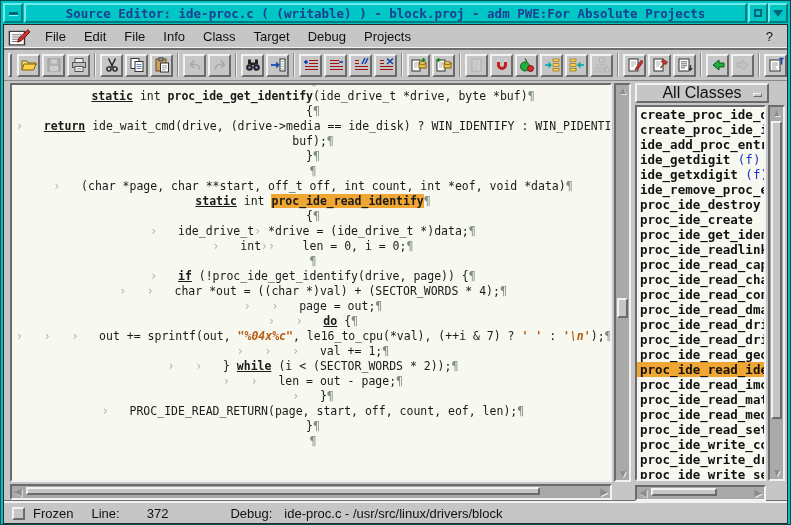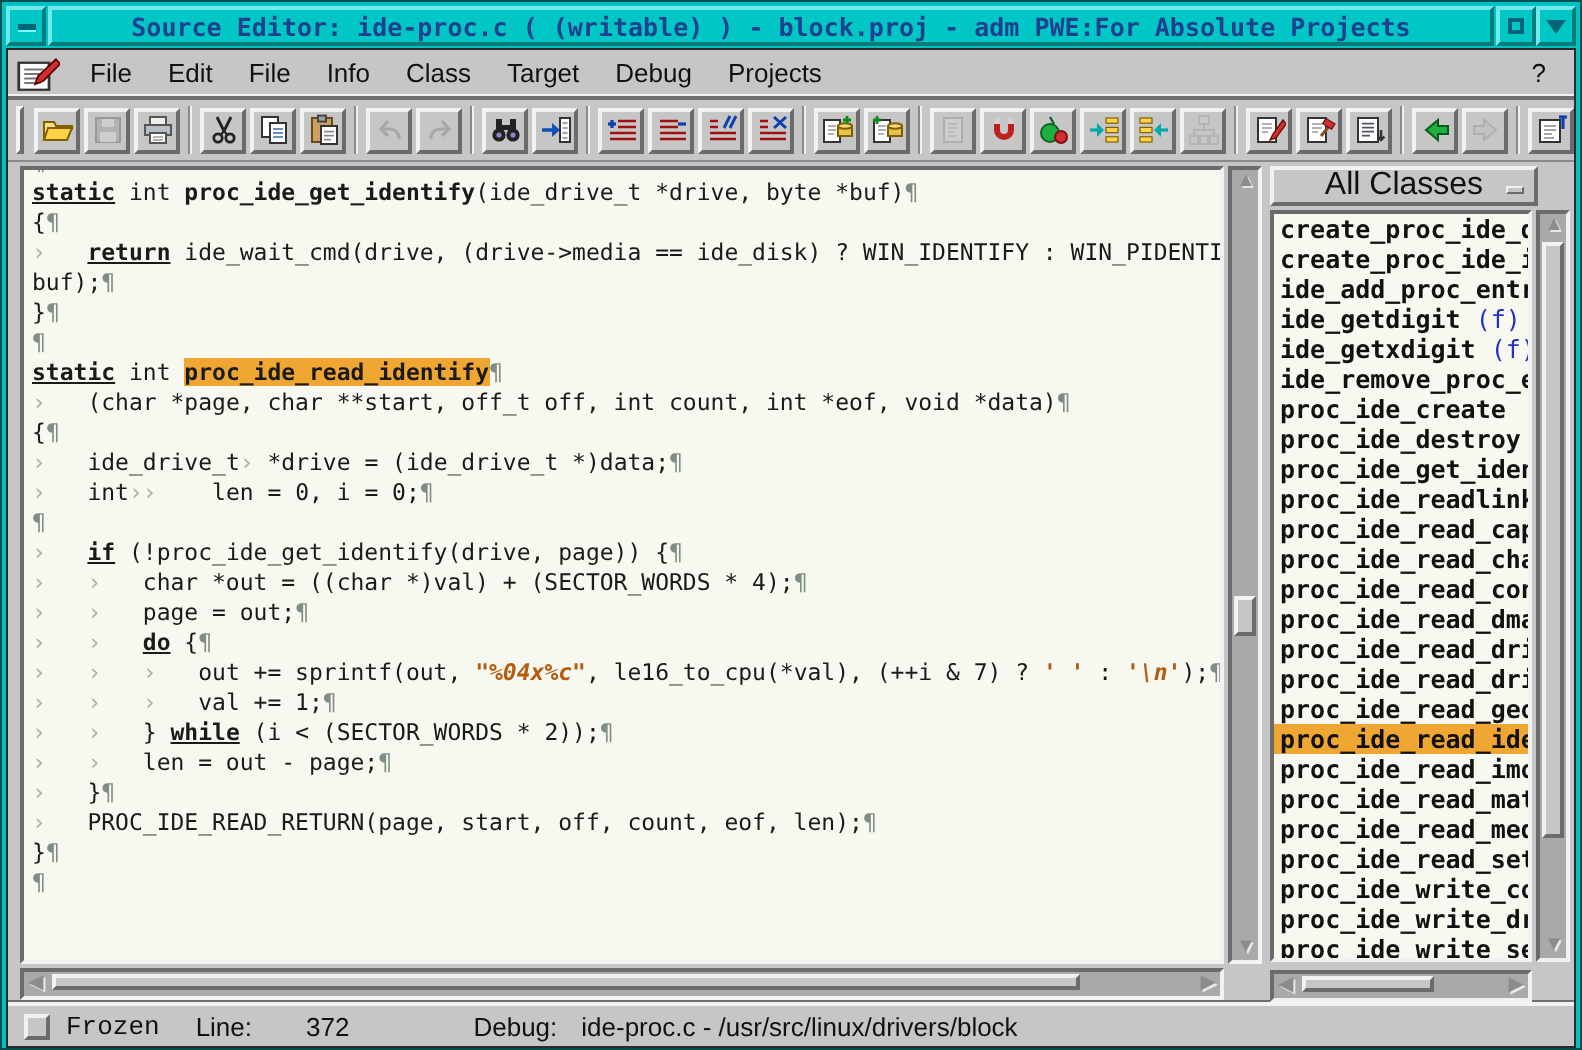--- a/index.html
+++ b/index.html
@@ -38,21 +38,21 @@
   .tb-btn{width:23px;height:23px;margin:0 1px;display:flex;align-items:center;justify-content:center;
     background:#c6c6c6;border:2px solid;border-color:#f2f2f2 #6b6b6b #6b6b6b #f2f2f2;cursor:pointer;}
   .tb-btn svg{width:16px;height:16px;display:block;}
   .tb-btn.disabled{cursor:default;}
   .tb-btn.disabled svg{opacity:.38;filter:grayscale(1);}
   
   .main{flex:1;display:flex;padding:2px 2px 0 6px;background:#c6c6c6;}
   .editor-wrap{display:flex;flex-direction:column;}
   .code-row{display:flex;}
   .code-view{width:602px;height:399px;overflow:hidden;background:#f7f8ef;
-    border:2px solid;border-color:#6b6b6b #f2f2f2 #f2f2f2 #6b6b6b;cursor:text;}
+    border:2px solid;border-color:#6b6b6b #f2f2f2 #f2f2f2 #6b6b6b;cursor:text;text-align:center;}
   .code-inner{margin-top:-11px;padding-left:4px;}
   .cl{height:15px;line-height:15px;white-space:pre;font-family:"DejaVu Sans Mono", monospace;font-size:11.5px;color:#1a1a1a;}
   .sg-k{font-weight:bold;text-decoration:underline;}
   .sg-f{font-weight:bold;}
   .sg-h{font-weight:bold;background:#f0a632;}
   .sg-s{font-weight:bold;font-style:italic;color:#b65c10;}
   .sg-t{color:#a9b3a9;}
   .sg-m{color:#7f8d85;}
   
   .vscroll{width:17px;margin-left:2px;position:relative;background:#a9a9a9;
@@ -85,21 +85,21 @@
     font-family:"DejaVu Sans Mono", monospace;font-size:12.5px;font-weight:bold;color:#111;}
   .li .sfx{font-weight:normal;color:#2233cc;}
   .li.sel{background:#f0a632;}
   .hscroll.panel-h{width:131px;}
   
   .statusbar{height:22px;border-top:2px solid;border-color:#f2f2f2;border-top-color:#f2f2f2;
     box-shadow:0 -1px 0 #6e6e6e;display:flex;align-items:center;background:#c6c6c6;
     font-size:13px;color:#111;padding:0 6px;}
   .toggle{width:13px;height:13px;margin:0 8px 0 2px;background:#c6c6c6;
     border:2px solid;border-color:#f2f2f2 #6b6b6b #6b6b6b #f2f2f2;cursor:pointer;}
-  .sb-frozen{margin-right:18px;font-family:Liberation Mono, monospace;}
+  .sb-frozen{margin-right:18px;}
   .sb-lineval{margin-left:27px;}
   .sb-filelabel{margin-left:62px;}
   .sb-fileval{margin-left:12px;}
 </style>
 </head>
 <body>
 
 <div class="window">
 
   <div class="titlebar">
@@ -380,22 +380,22 @@
         <div class="code-row">
           <div class="code-view">
             <div class="code-inner" id="code-inner">
                 <div class="cl"><span class="sg-m">¶</span></div>
                 <div class="cl"><span class="sg-k">static</span><span class="sg-p"> int </span><span class="sg-f">proc_ide_get_identify</span><span class="sg-p">(ide_drive_t *drive, byte *buf)</span><span class="sg-m">¶</span></div>
                 <div class="cl"><span class="sg-p">{</span><span class="sg-m">¶</span></div>
                 <div class="cl"><span class="sg-t">›   </span><span class="sg-k">return</span><span class="sg-p"> ide_wait_cmd(drive, (drive-&gt;media == ide_disk) ? WIN_IDENTIFY : WIN_PIDENTIFY,</span></div>
                 <div class="cl"><span class="sg-p">buf);</span><span class="sg-m">¶</span></div>
                 <div class="cl"><span class="sg-p">}</span><span class="sg-m">¶</span></div>
                 <div class="cl"><span class="sg-m">¶</span></div>
+                <div class="cl"><span class="sg-t">›   </span><span class="sg-p">(char *page, char **start, off_t off, int count, int *eof, void *data)</span><span class="sg-m">¶</span></div>
                 <div class="cl"><span class="sg-k">static</span><span class="sg-p"> int </span><span class="sg-h">proc_ide_read_identify</span><span class="sg-m">¶</span></div>
-                <div class="cl"><span class="sg-t">›   </span><span class="sg-p">(char *page, char **start, off_t off, int count, int *eof, void *data)</span><span class="sg-m">¶</span></div>
                 <div class="cl"><span class="sg-p">{</span><span class="sg-m">¶</span></div>
                 <div class="cl"><span class="sg-t">›   </span><span class="sg-p">ide_drive_t</span><span class="sg-t">› </span><span class="sg-p">*drive = (ide_drive_t *)data;</span><span class="sg-m">¶</span></div>
                 <div class="cl"><span class="sg-t">›   </span><span class="sg-p">int</span><span class="sg-t">››    </span><span class="sg-p">len = 0, i = 0;</span><span class="sg-m">¶</span></div>
                 <div class="cl"><span class="sg-m">¶</span></div>
                 <div class="cl"><span class="sg-t">›   </span><span class="sg-k">if</span><span class="sg-p"> (!proc_ide_get_identify(drive, page)) {</span><span class="sg-m">¶</span></div>
                 <div class="cl"><span class="sg-t">›   ›   </span><span class="sg-p">char *out = ((char *)val) + (SECTOR_WORDS * 4);</span><span class="sg-m">¶</span></div>
                 <div class="cl"><span class="sg-t">›   ›   </span><span class="sg-p">page = out;</span><span class="sg-m">¶</span></div>
                 <div class="cl"><span class="sg-t">›   ›   </span><span class="sg-k">do</span><span class="sg-p"> {</span><span class="sg-m">¶</span></div>
                 <div class="cl"><span class="sg-t">›   ›   ›   </span><span class="sg-p">out += sprintf(out, </span><span class="sg-s">"%04x%c"</span><span class="sg-p">, le16_to_cpu(*val), (++i &amp; 7) ? </span><span class="sg-s">' '</span><span class="sg-p"> : </span><span class="sg-s">'\n'</span><span class="sg-p">);</span><span class="sg-m">¶</span></div>
                 <div class="cl"><span class="sg-t">›   ›   ›   </span><span class="sg-p">val += 1;</span><span class="sg-m">¶</span></div>
@@ -428,22 +428,22 @@
           <span class="opt-dash"></span>
         </div>
         <div class="list-row">
           <div class="list-view" id="class-list">
               <div class="li"><span>create_proc_ide_drives</span></div>
               <div class="li"><span>create_proc_ide_interfaces</span></div>
               <div class="li"><span>ide_add_proc_entries</span></div>
               <div class="li"><span>ide_getdigit</span><span class="sfx"> (f)</span></div>
               <div class="li"><span>ide_getxdigit</span><span class="sfx"> (f)</span></div>
               <div class="li"><span>ide_remove_proc_entries</span></div>
+              <div class="li"><span>proc_ide_destroy</span></div>
               <div class="li"><span>proc_ide_create</span></div>
-              <div class="li"><span>proc_ide_destroy</span></div>
               <div class="li"><span>proc_ide_get_identify</span></div>
               <div class="li"><span>proc_ide_readlink</span></div>
               <div class="li"><span>proc_ide_read_capacity</span></div>
               <div class="li"><span>proc_ide_read_channel</span></div>
               <div class="li"><span>proc_ide_read_config</span></div>
               <div class="li"><span>proc_ide_read_dmainfo</span></div>
               <div class="li"><span>proc_ide_read_driver</span></div>
               <div class="li"><span>proc_ide_read_drivers</span></div>
               <div class="li"><span>proc_ide_read_geometry</span></div>
               <div class="li sel"><span>proc_ide_read_identify</span></div>

